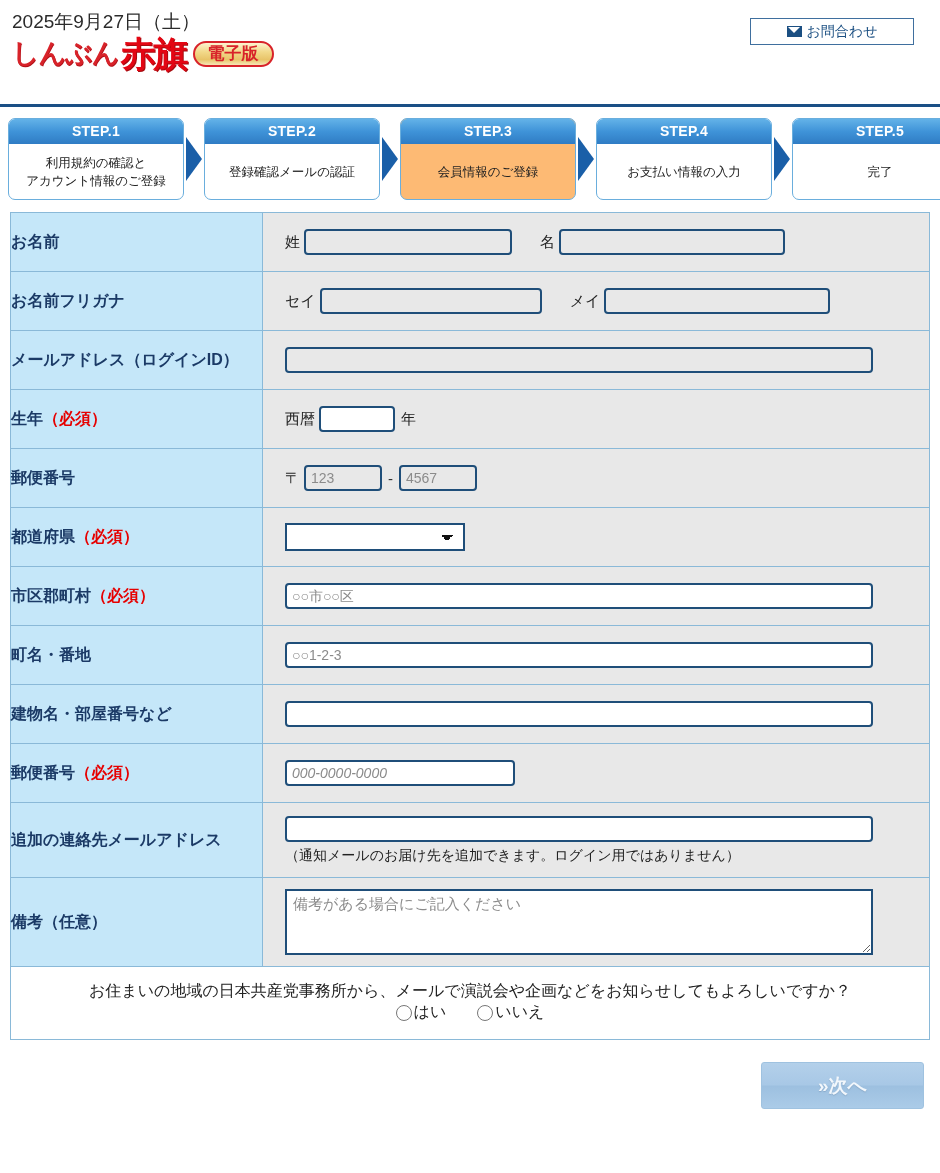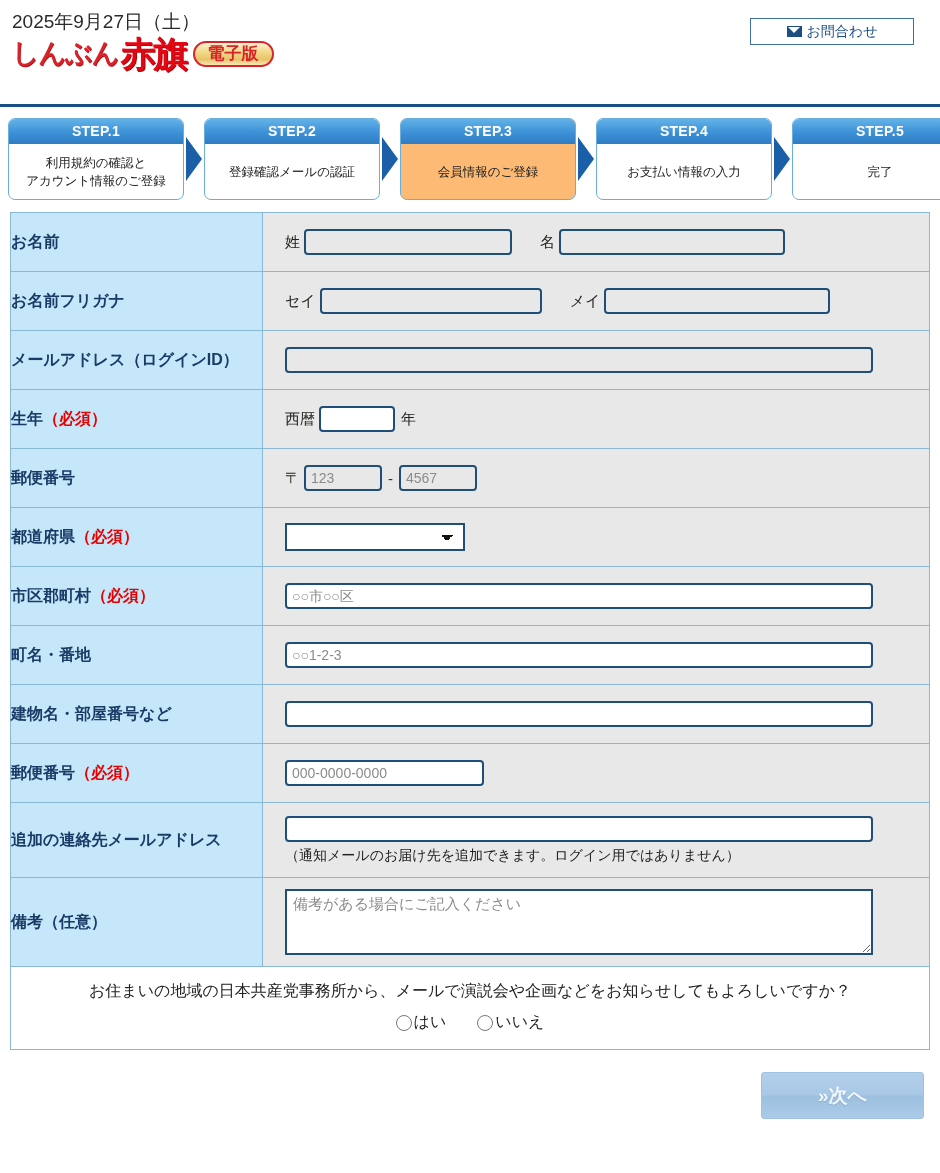--- a/index.html
+++ b/index.html
@@ -214,21 +214,21 @@
   input.tin::placeholder { color: #8b8b8b; opacity: 1; }
   input.white { background: #ffffff; }
   .w-sei   { width: 208px; }
   .w-mei   { width: 226px; }
   .w-seika { width: 222px; }
   .w-meika { width: 226px; }
   .w-mail  { width: 588px; }
   .w-year  { width: 76px; }
   .w-zip   { width: 78px; }
   .w-addr  { width: 588px; }
-  .w-tel   { width: 199px; }
+  .w-tel   { width: 230px; font-style: italic; }
   .gap-l { margin-left: 28px; }
   .zip-dash { margin: 0 6px; font-size: 15px; color: #333; }
 
   select.pref {
     width: 180px;
     height: 28px;
     border: 2px solid #1f4e79;
     background: #ffffff;
     font-size: 14px;
     font-family: "Liberation Sans", "DejaVu Sans", sans-serif;
@@ -271,21 +271,20 @@
   textarea.remarks::placeholder { color: #8b8b8b; opacity: 1; }
 
   .consent-row {
     background: #ffffff;
     padding: 14px 10px 16px 10px;
     text-align: center;
   }
   .consent-q {
     font-size: 16px;
     color: #222;
-    margin-bottom: 10px;
   }
   .consent-opts {
     display: flex;
     justify-content: center;
     align-items: center;
     gap: 31px;
     font-size: 16px;
     color: #222;
   }
   .radio-opt {

